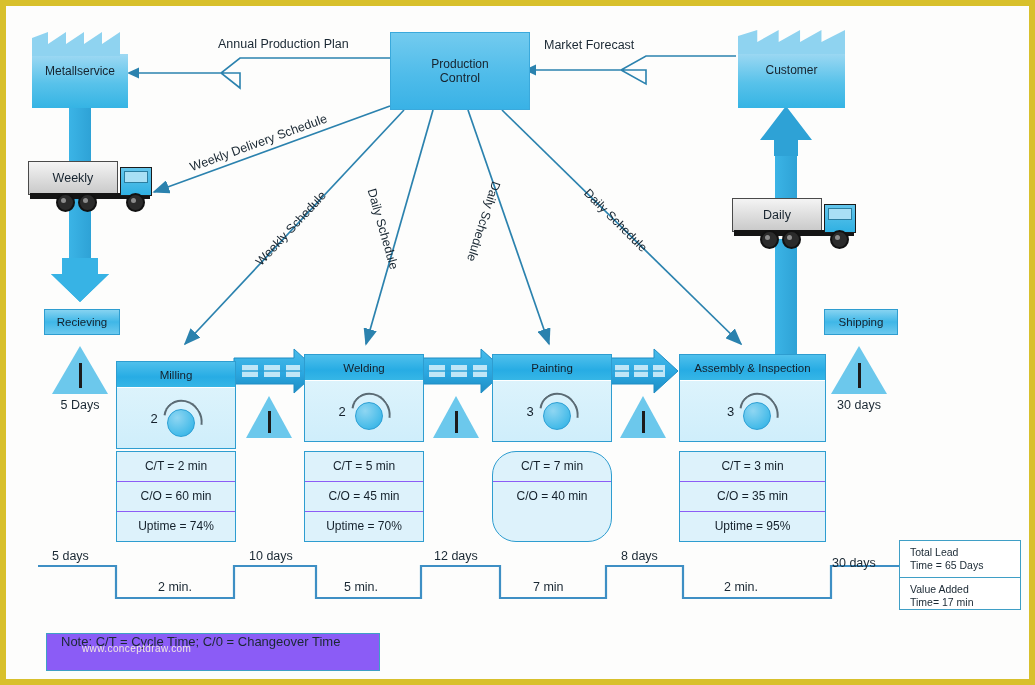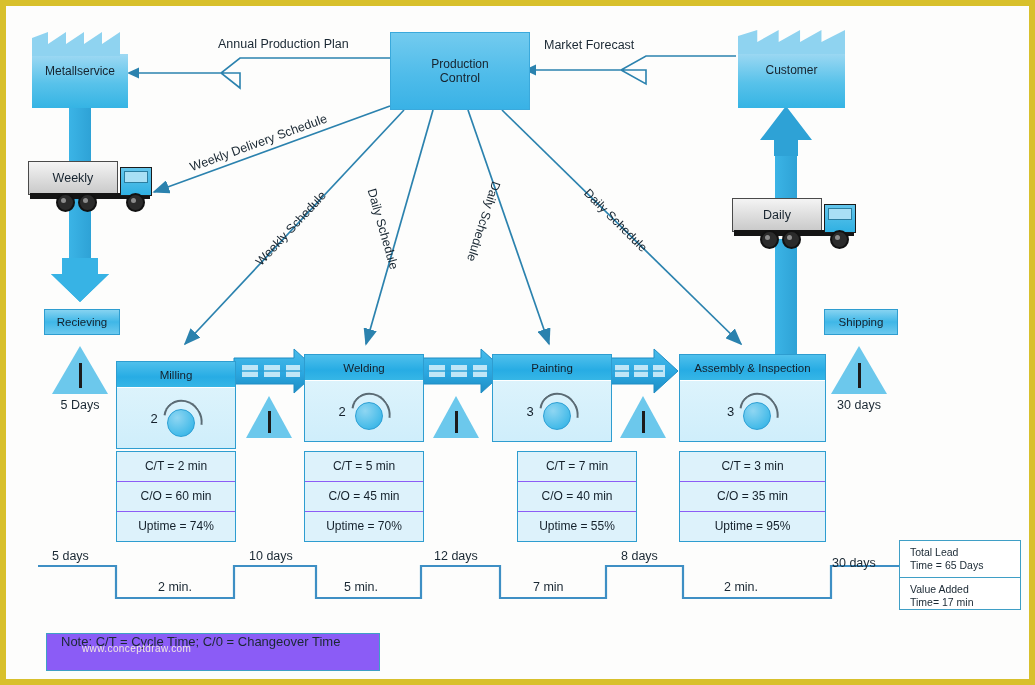--- a/index.html
+++ b/index.html
@@ -365,24 +365,23 @@
   <div class="procbox" style="left:486px;top:348px;width:118px;height:86px;">
     <div class="hdr">Painting</div>
     <div class="opwrap">
       <span class="opcount">3</span>
       <span class="oper">
           <i class="arc"></i>
           <i class="head"></i>
         </span>
     </div>
   </div>
-  <div class="datatbl" style="left:511px;top:445px;width:118px;height:89px;">
+  <div class="datatbl" style="left:486px;top:445px;width:118px;height:89px;border-radius:24px;">
     <div class="row">C/T = 7 min</div>
     <div class="row">C/O = 40 min</div>
-    <div class="row">Uptime = 55%</div>
   </div>
 
   <div class="procbox" style="left:673px;top:348px;width:145px;height:86px;">
     <div class="hdr">Assembly &amp; Inspection</div>
     <div class="opwrap">
       <span class="opcount">3</span>
       <span class="oper">
           <i class="arc"></i>
           <i class="head"></i>
         </span>

